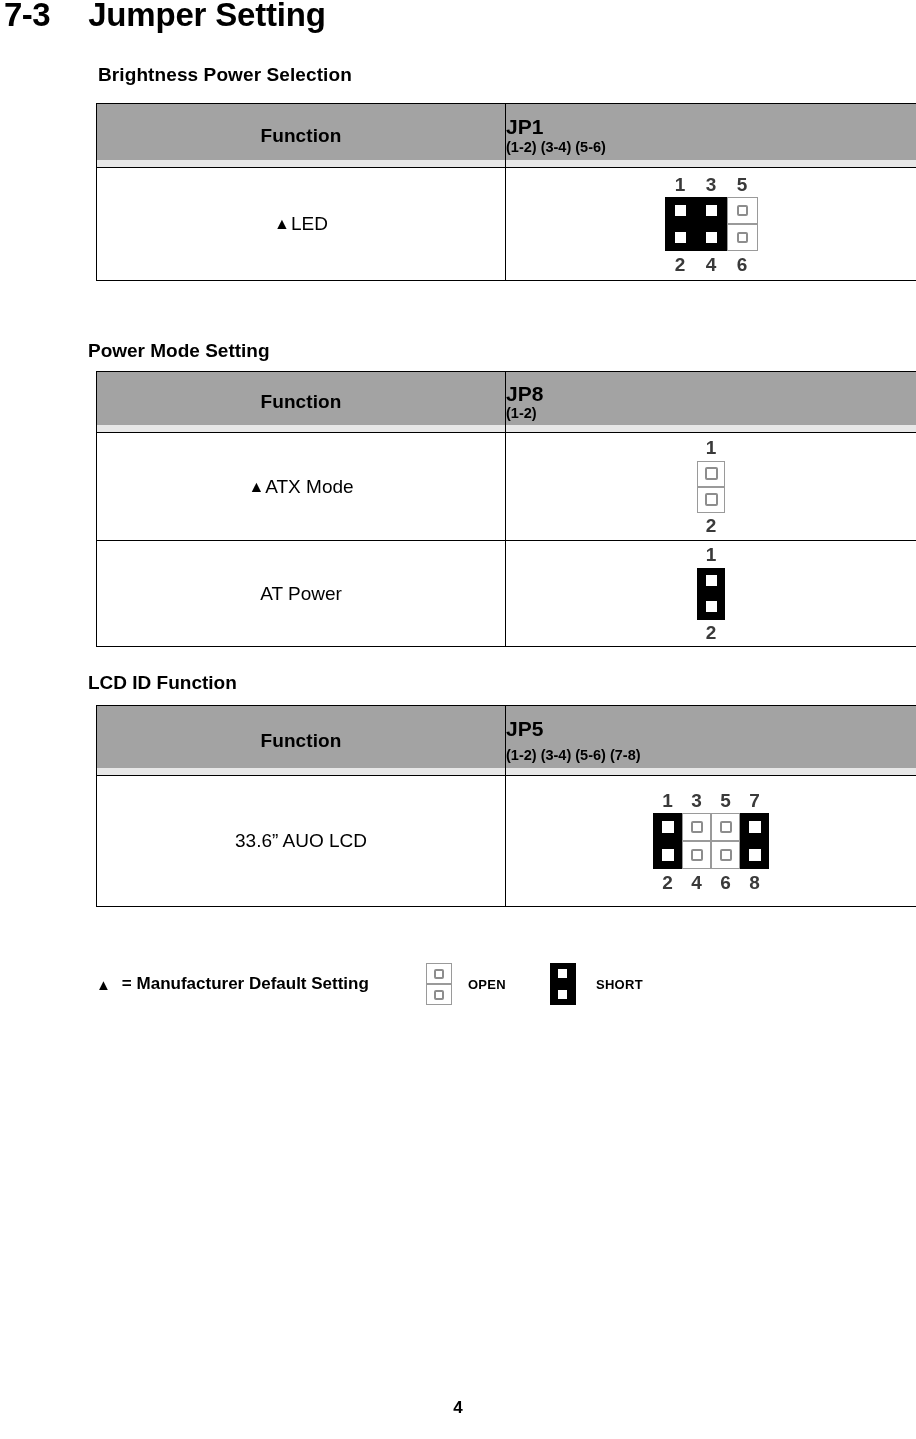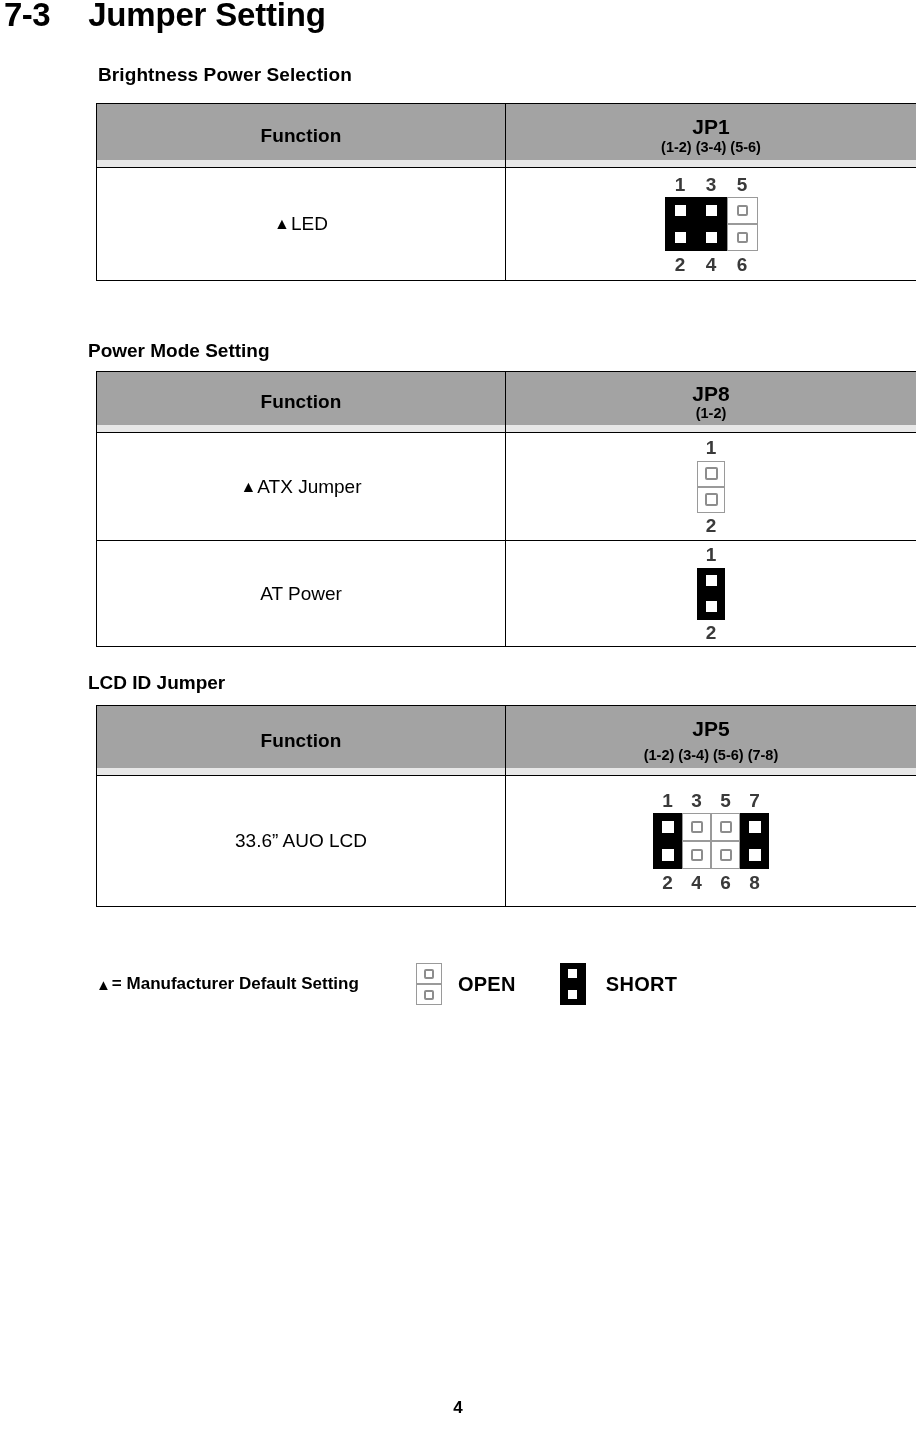--- a/index.html
+++ b/index.html
@@ -17,21 +17,21 @@
 
   
   .heading{position:absolute;font-size:19px;color:#000;white-space:nowrap;}
   .heading.light{font-weight:600;letter-spacing:.1px;}
   .heading.heavy{font-weight:bold;letter-spacing:0px;}
 
   
   .tbl{position:absolute;border-collapse:collapse;table-layout:fixed;}
   .tbl td{border:1.6px solid #000;padding:0;vertical-align:middle;text-align:center;}
   .tbl .hdr{background:#a3a3a3;}
-  .hdr-inner{display:flex;flex-direction:column;align-items:center;justify-content:center;height:100%;}
+  .hdr-inner{display:flex;flex-direction:column;align-items:flex-start;justify-content:center;height:100%;}
   .jp-name{font-size:21px;font-weight:bold;line-height:1.12;}
   .jp-pins{font-size:14.5px;font-weight:bold;line-height:1.2;}
   .fn-label{font-size:19px;font-weight:bold;letter-spacing:.1px;}
   .cell-fn{font-size:19px;font-weight:normal;}
   .tri{font-size:16px;line-height:1;position:relative;top:-1px;margin-right:1px;}
 
   
   .hdr{position:relative;}
   .hdr::after{
     content:"";position:absolute;left:0;right:0;bottom:0;height:7px;
@@ -52,21 +52,21 @@
   .jcol.short .pin{background:#fff;}
   
   .jcol.open{background:#fff;}
   .jcol.open .jcell{border:1px solid #9a9a9a;}
   .jcol.open .pin{background:#fff;border:2px solid #8d8d8d;border-radius:2px;box-sizing:border-box;}
 
   
   .legend{position:absolute;display:flex;align-items:center;}
   .legend .ltxt{font-size:17px;font-weight:bold;white-space:nowrap;}
   .legend .ltri{font-size:15px;font-weight:bold;}
-  .legend .lword{font-size:20px;font-weight:bold;letter-spacing:.3px;}
+  .legend .lword{font-size:13px;font-weight:bold;letter-spacing:.3px;}
 
   
   .pageno{position:absolute;width:916px;text-align:center;font-size:17px;font-weight:bold;}
 </style>
 </head>
 <body>
 
 <div class="page">
 
   <div class="title">
@@ -156,21 +156,21 @@
       <td class="hdr" style="height:60px;">
         <div class="hdr-inner">
           <span class="jp-name">JP8</span>
           <span class="jp-pins">(1-2)</span>
         </div>
       </td>
     </tr>
     <tr>
       <td style="height:107px;">
         <div class="cell-fn">
-          <span class="tri">▲</span><span>ATX Jumper</span>
+          <span class="tri">▲</span><span>ATX Mode</span>
         </div>
       </td>
       <td>
         <div class="jumper">
               <div class="jrow">
                 <div class="jlbl" style="width: 28px; height: 26px;">1</div>
               </div>
               <div class="jbody">
                 <div class="jcol open" style="width: 28px;">
                   <div class="jcell" style="width: 28px; height: 26px;">
@@ -210,21 +210,21 @@
               </div>
               <div class="jrow">
                 <div class="jlbl" style="width: 28px; height: 26px;">2</div>
               </div>
             </div>
       </td>
     </tr>
   </tbody>
     </table>
 
-  <div class="heading heavy" style="left:88px;top:672px;">LCD ID Jumper</div>
+  <div class="heading heavy" style="left:88px;top:672px;">LCD ID Function</div>
   <table class="tbl" style="left:96px;top:705px;width:820px;">
     <colgroup>
         <col style="width:409px;">
         <col style="width:411px;">
       </colgroup>
     <tbody>
         <tr>
       <td class="hdr" style="height:69px;">
         <div class="fn-label">Function</div>
       </td>
@@ -290,21 +290,21 @@
                 <div class="jlbl" style="width: 29px; height: 26px;">8</div>
               </div>
             </div>
       </td>
     </tr>
   </tbody>
     </table>
 
   <div class="legend" style="left:96px;top:963px;">
     <span class="ltri">▲</span>
-    <span class="ltxt" style="margin-left:1px;">= Manufacturer Default Setting</span>
+    <span class="ltxt" style="margin-left:11px;">= Manufacturer Default Setting</span>
     <span id="legend-open-symbol" style="margin-left: 57px; display: inline-flex;">
         <div class="jcol open" style="width: 26px; display: flex; flex-direction: column;">
           <div class="jcell" style="width: 26px; height: 21px; display: flex; align-items: center; justify-content: center; box-sizing: border-box;">
             <div class="pin" style="width: 10px; height: 10px;"></div>
           </div>
           <div class="jcell" style="width: 26px; height: 21px; display: flex; align-items: center; justify-content: center; box-sizing: border-box;">
             <div class="pin" style="width: 10px; height: 10px;"></div>
           </div>
         </div>
       </span>

